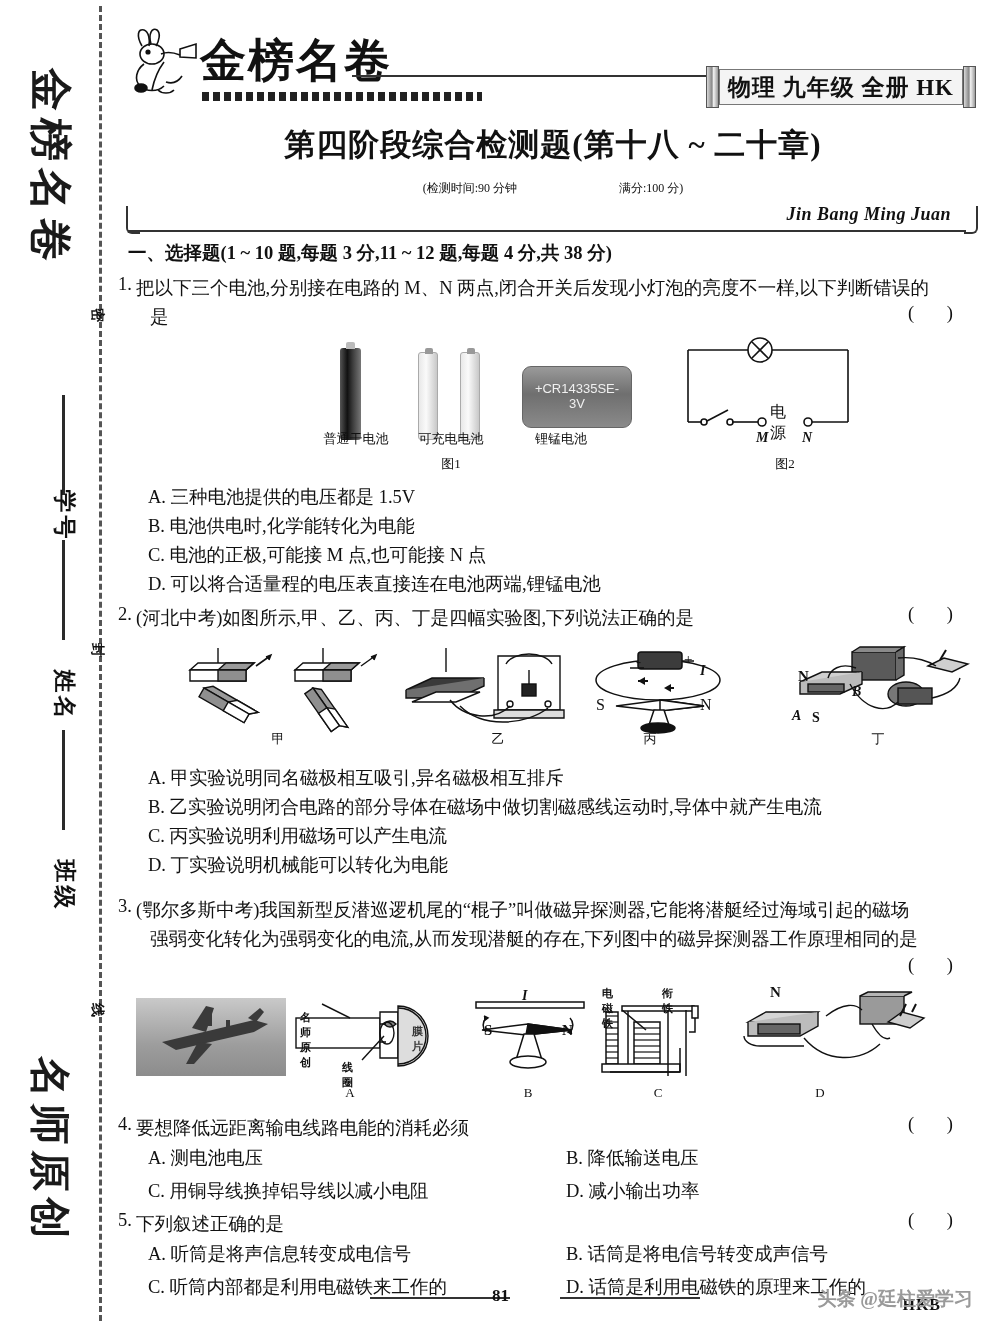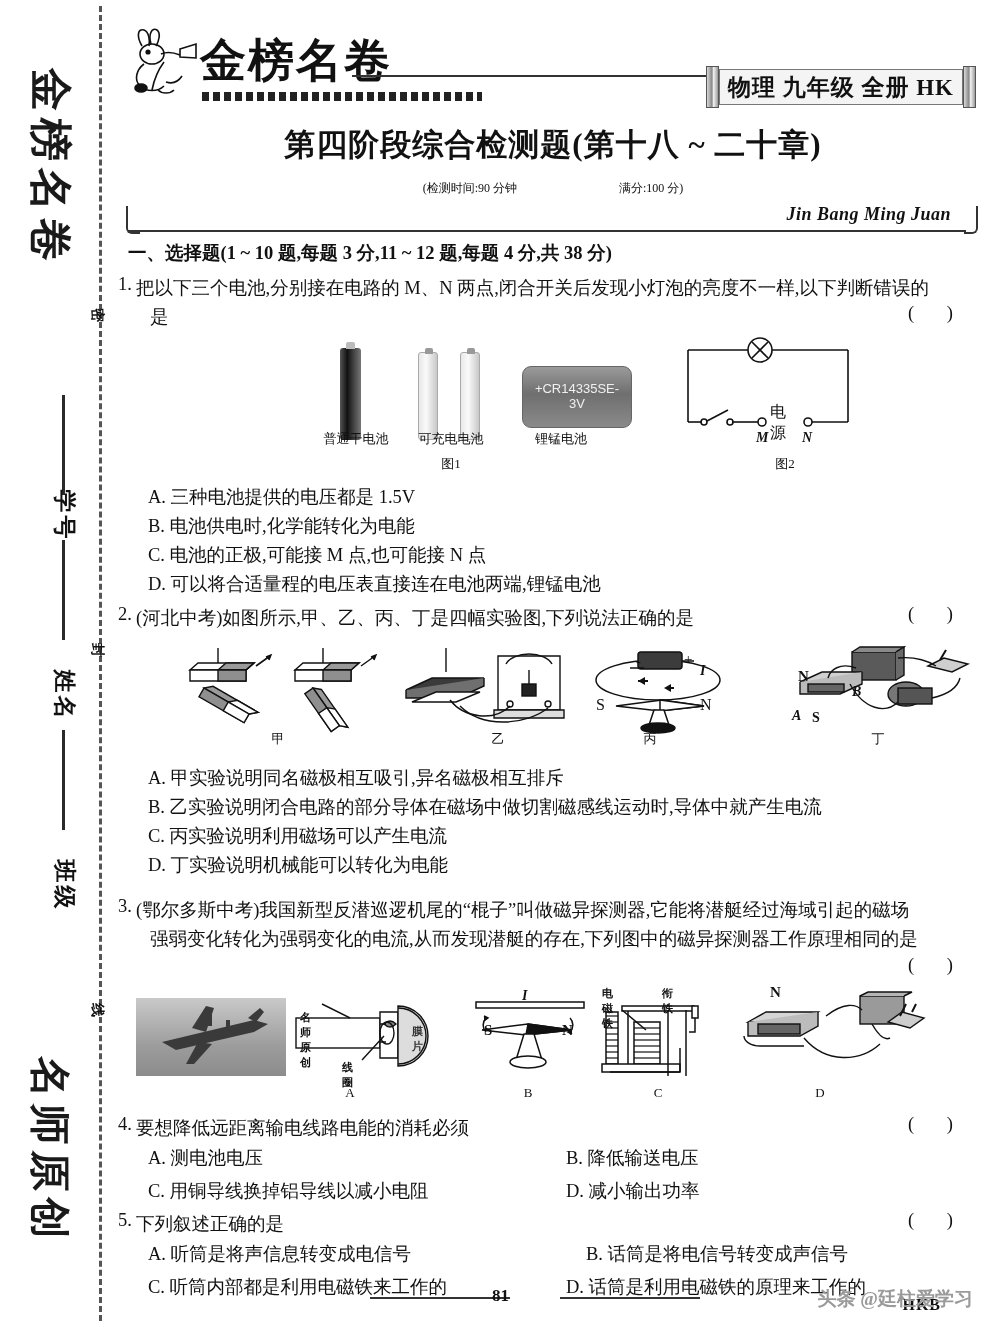--- a/index.html
+++ b/index.html
@@ -442,21 +442,21 @@
   <div class="paren" style="left:908px;top:1114px;">(    )</div>
   <div class="opt" style="left:148px;top:1145px;">A. 测电池电压</div>
   <div class="opt" style="left:566px;top:1145px;">B. 降低输送电压</div>
   <div class="opt" style="left:148px;top:1178px;">C. 用铜导线换掉铝导线以减小电阻</div>
   <div class="opt" style="left:566px;top:1178px;">D. 减小输出功率</div>
 
   <div class="qnum" style="left:118px;top:1210px;">5.</div>
   <div class="q" style="left:136px;top:1210px;">下列叙述正确的是</div>
   <div class="paren" style="left:908px;top:1210px;">(    )</div>
   <div class="opt" style="left:148px;top:1241px;text-align:right;">A. 听筒是将声信息转变成电信号</div>
-  <div class="opt" style="left:566px;top:1241px;margin-left:20px;">B. 话筒是将电信号转变成声信号</div>
+  <div class="opt" style="left:566px;top:1241px;">B. 话筒是将电信号转变成声信号</div>
   <div class="opt" style="left:148px;top:1274px;">C. 听筒内部都是利用电磁铁来工作的</div>
   <div class="opt" style="left:566px;top:1274px;">D. 话筒是利用电磁铁的原理来工作的</div>
 
   <div class="footline-l"></div>
   <div class="footline-r"></div>
   <div class="footer-num">81</div>
   <div class="footer-code">HKB</div>
   <div class="wm">头条 @廷柱爱学习</div>
 
 </div>

